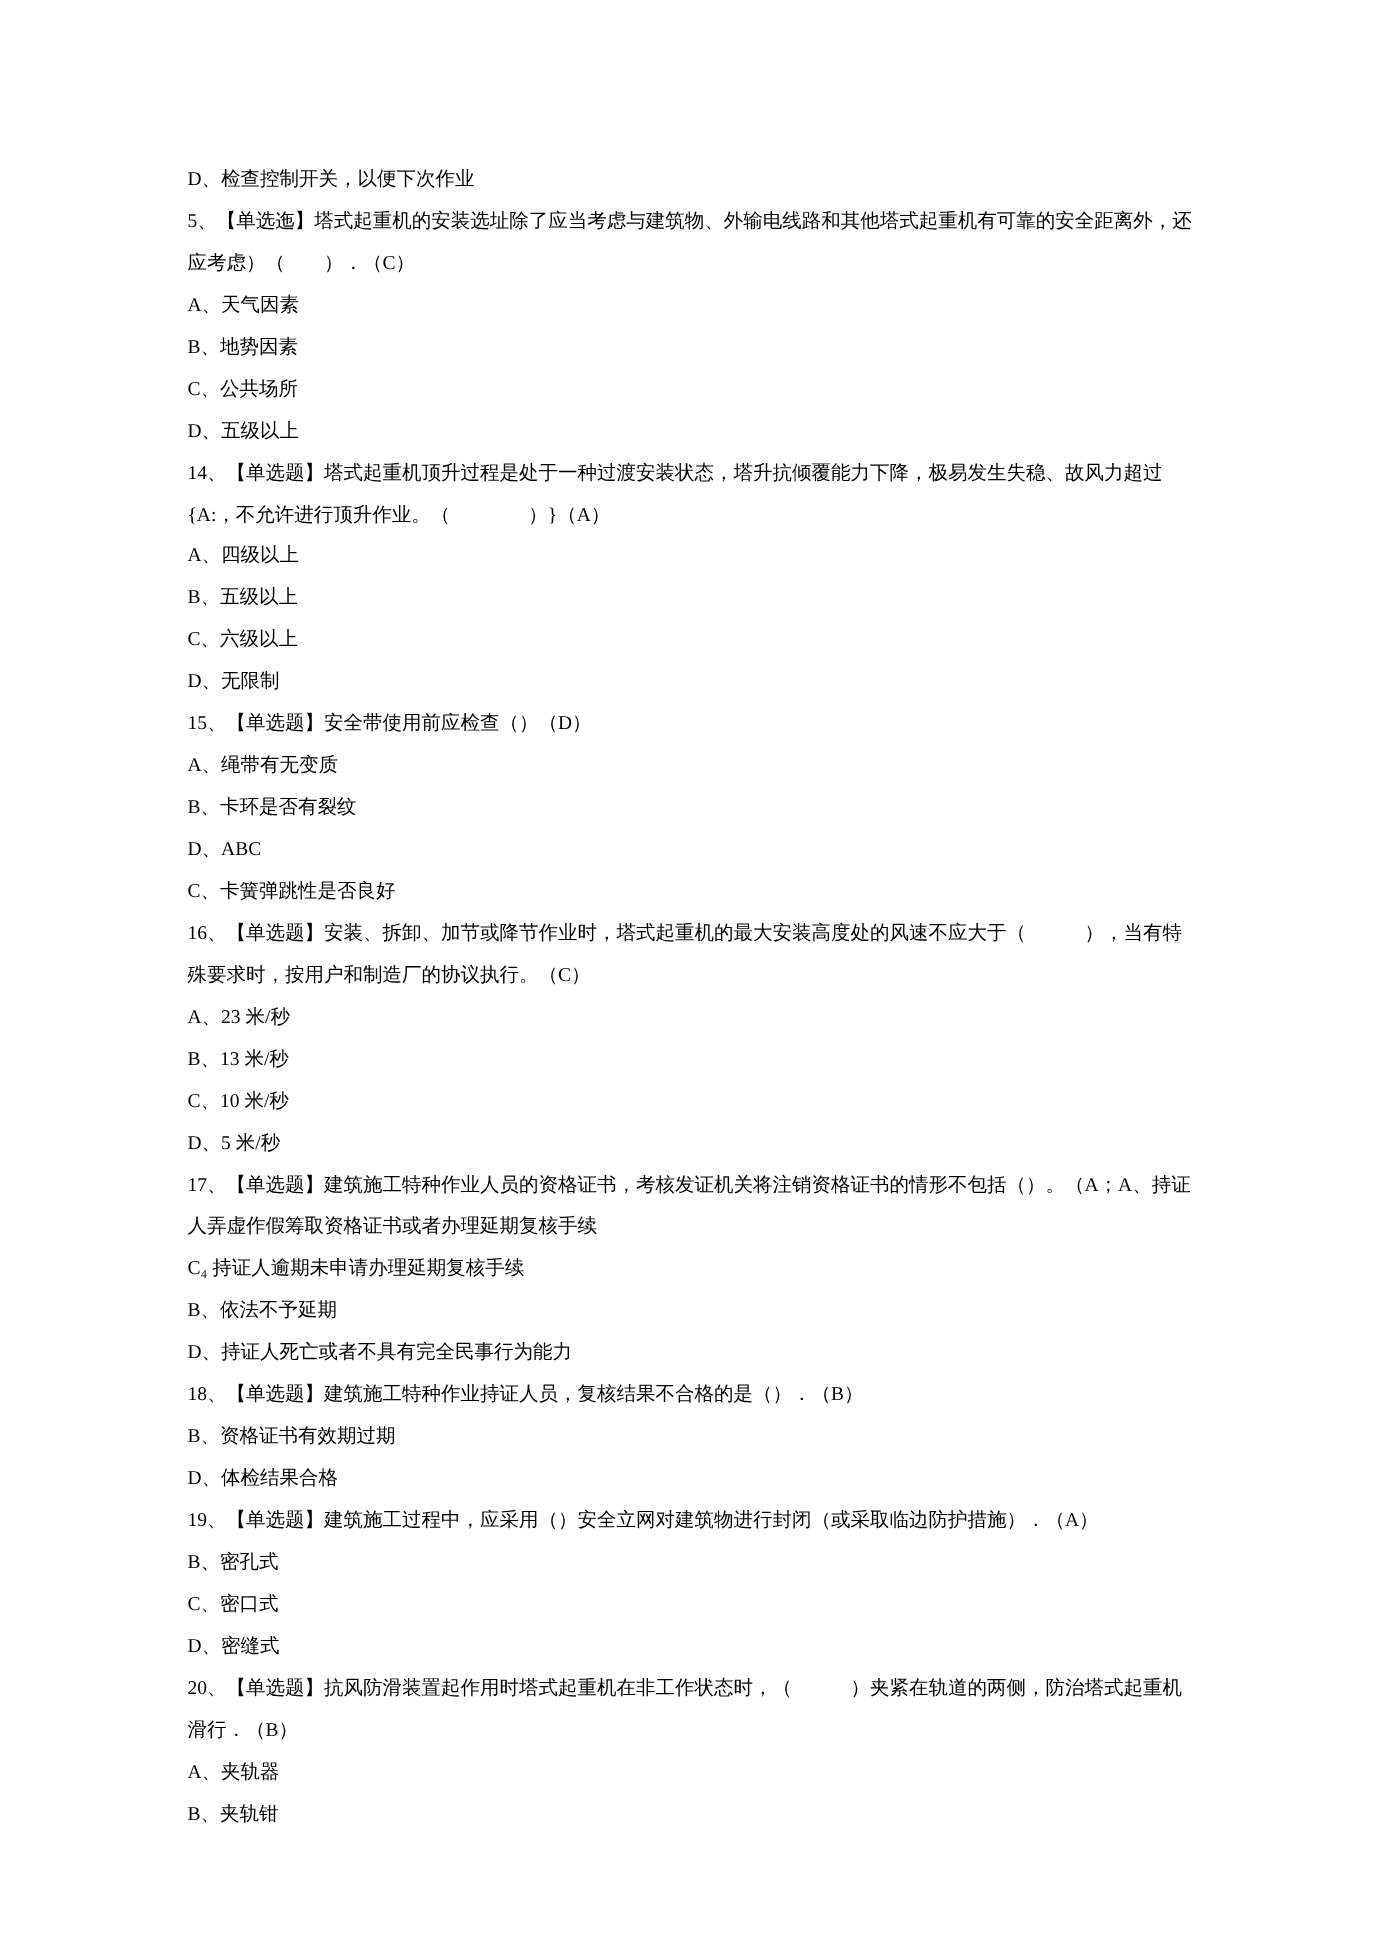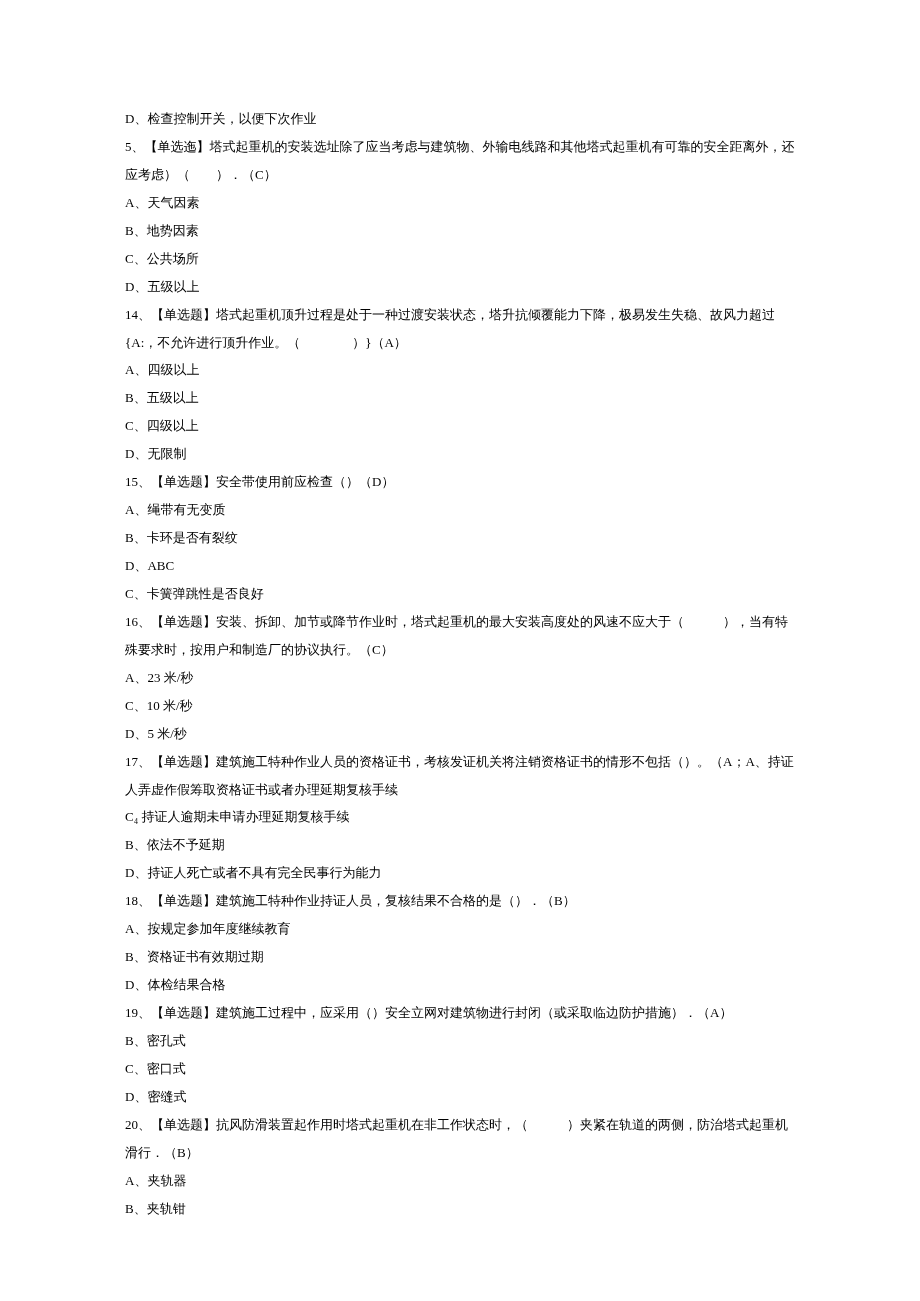--- a/index.html
+++ b/index.html
@@ -24,37 +24,37 @@
 <div id="content">
     <div class="line">D、检查控制开关，以便下次作业</div>
     <div class="line">5、【单选迤】塔式起重机的安装选址除了应当考虑与建筑物、外输电线路和其他塔式起重机有可靠的安全距离外，还应考虑）（　　）．（C）</div>
     <div class="line">A、天气因素</div>
     <div class="line">B、地势因素</div>
     <div class="line">C、公共场所</div>
     <div class="line">D、五级以上</div>
     <div class="line">14、【单选题】塔式起重机顶升过程是处于一种过渡安装状态，塔升抗倾覆能力下降，极易发生失稳、故风力超过{A:，不允许进行顶升作业。（　　　　）}（A）</div>
     <div class="line">A、四级以上</div>
     <div class="line">B、五级以上</div>
-    <div class="line">C、四级以上</div>
+    <div class="line">C、六级以上</div>
     <div class="line">D、无限制</div>
     <div class="line">15、【单选题】安全带使用前应检查（）（D）</div>
     <div class="line">A、绳带有无变质</div>
     <div class="line">B、卡环是否有裂纹</div>
     <div class="line">D、ABC</div>
     <div class="line">C、卡簧弹跳性是否良好</div>
     <div class="line">16、【单选题】安装、拆卸、加节或降节作业时，塔式起重机的最大安装高度处的风速不应大于（　　　），当有特殊要求时，按用户和制造厂的协议执行。（C）</div>
     <div class="line">A、23 米/秒</div>
+    <div class="line">B、13 米/秒</div>
     <div class="line">C、10 米/秒</div>
     <div class="line">D、5 米/秒</div>
     <div class="line">17、【单选题】建筑施工特种作业人员的资格证书，考核发证机关将注销资格证书的情形不包括（）。（A；A、持证人弄虚作假筹取资格证书或者办理延期复核手续</div>
     <div class="line">C₄ 持证人逾期未申请办理延期复核手续</div>
     <div class="line">B、依法不予延期</div>
     <div class="line">D、持证人死亡或者不具有完全民事行为能力</div>
     <div class="line">18、【单选题】建筑施工特种作业持证人员，复核结果不合格的是（）．（B）</div>
-    <div class="line">A、按规定参加年度继续教育</div>
     <div class="line">B、资格证书有效期过期</div>
     <div class="line">D、体检结果合格</div>
     <div class="line">19、【单选题】建筑施工过程中，应采用（）安全立网对建筑物进行封闭（或采取临边防护措施）．（A）</div>
     <div class="line">B、密孔式</div>
     <div class="line">C、密口式</div>
     <div class="line">D、密缝式</div>
     <div class="line">20、【单选题】抗风防滑装置起作用时塔式起重机在非工作状态时，（　　　）夹紧在轨道的两侧，防治塔式起重机滑行．（B）</div>
     <div class="line">A、夹轨器</div>
     <div class="line">B、夹轨钳</div>
   </div>

